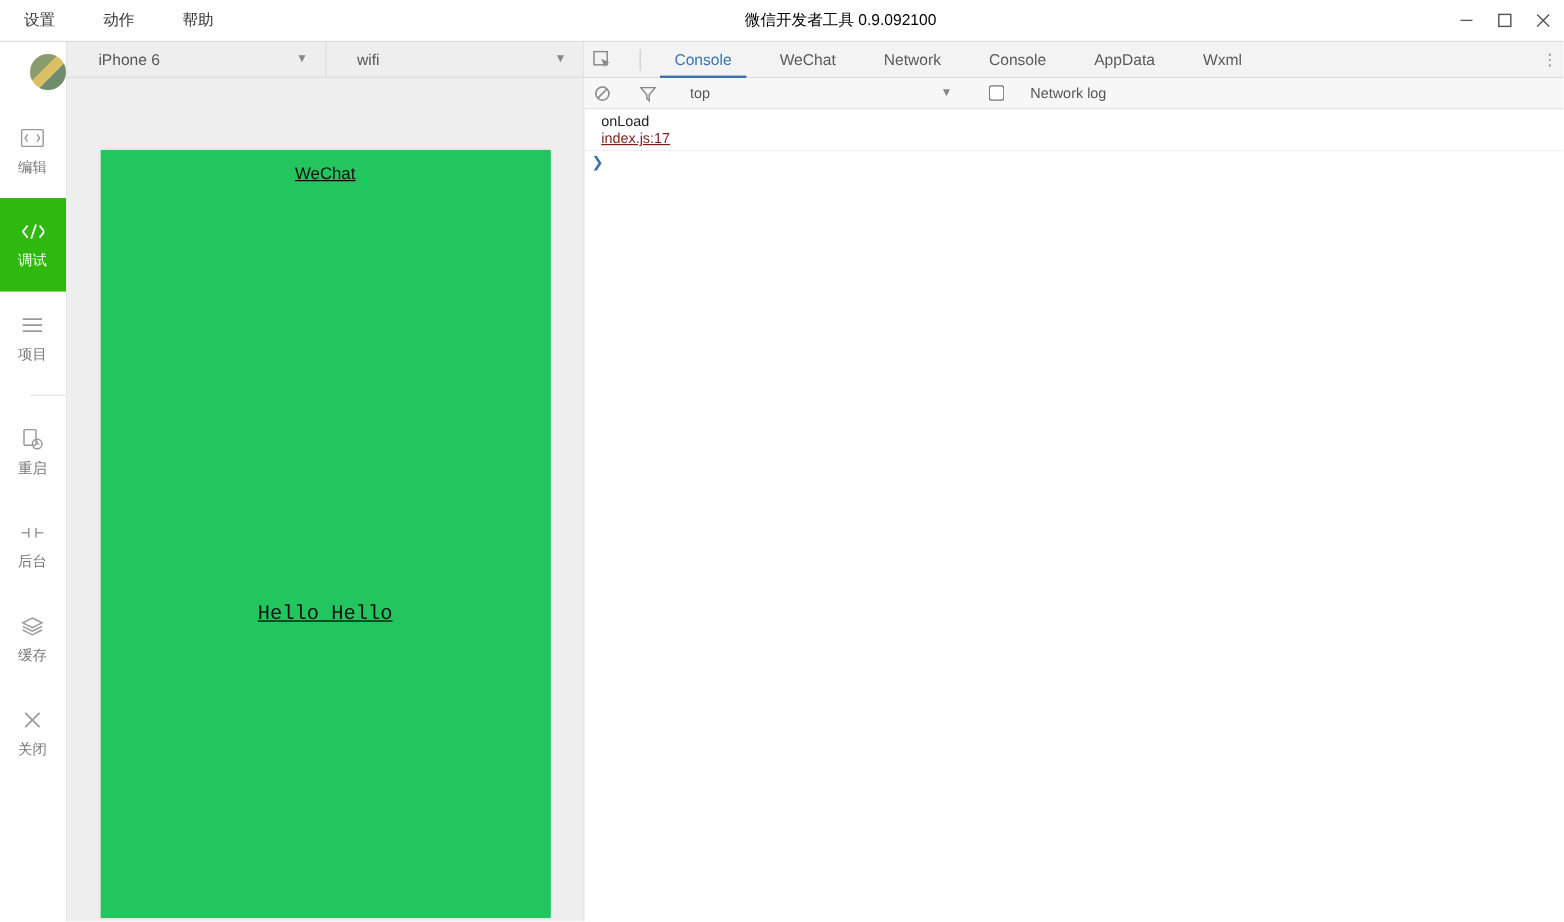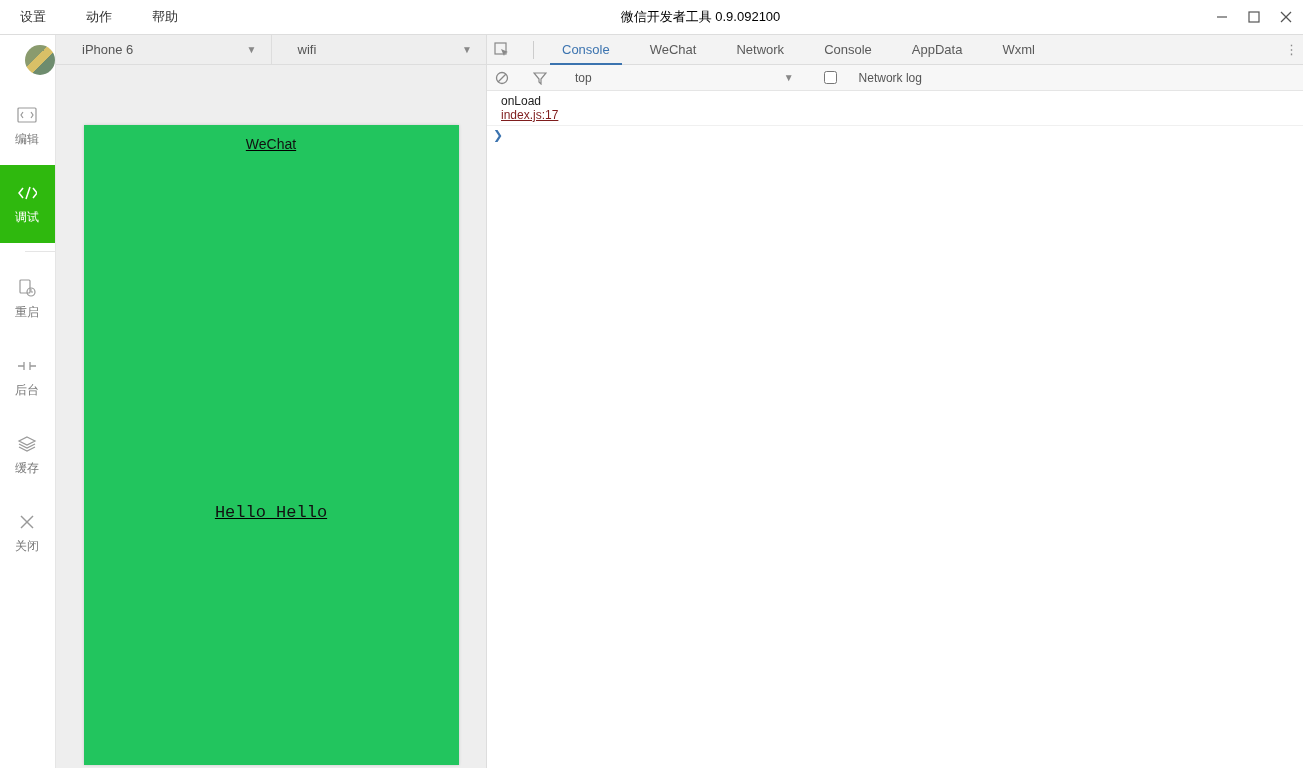--- a/index.html
+++ b/index.html
@@ -91,20 +91,30 @@
 
     <div class="navitem active">
       <span class="ic">
           <svg width="22" height="16">
             <path d="M6 3 L2 8 L6 13 M16 3 L20 8 L16 13 M13 2 L9 14" fill="none" stroke="#fff" stroke-width="1.5"></path>
           </svg>
         </span>
       <span>调试</span>
     </div>
 
+    <div class="navitem">
+      <span class="ic">
+          <svg width="18" height="14">
+            <line x1="1" y1="2" x2="17" y2="2" stroke="#999" stroke-width="1.4"></line>
+            <line x1="1" y1="7" x2="17" y2="7" stroke="#999" stroke-width="1.4"></line>
+            <line x1="1" y1="12" x2="17" y2="12" stroke="#999" stroke-width="1.4"></line>
+          </svg>
+        </span>
+      <span>项目</span>
+    </div>
 
     <div class="navsep"></div>
 
     <div class="navitem">
       <span class="ic">
           <svg width="18" height="18">
             <rect x="2" y="1" width="10" height="13" rx="1" fill="none" stroke="#999" stroke-width="1.2"></rect>
             <circle cx="13" cy="13" r="4" fill="none" stroke="#999" stroke-width="1.2"></circle>
             <path d="M13 10 L13 13 L15 13" fill="none" stroke="#999" stroke-width="1"></path>
           </svg>

